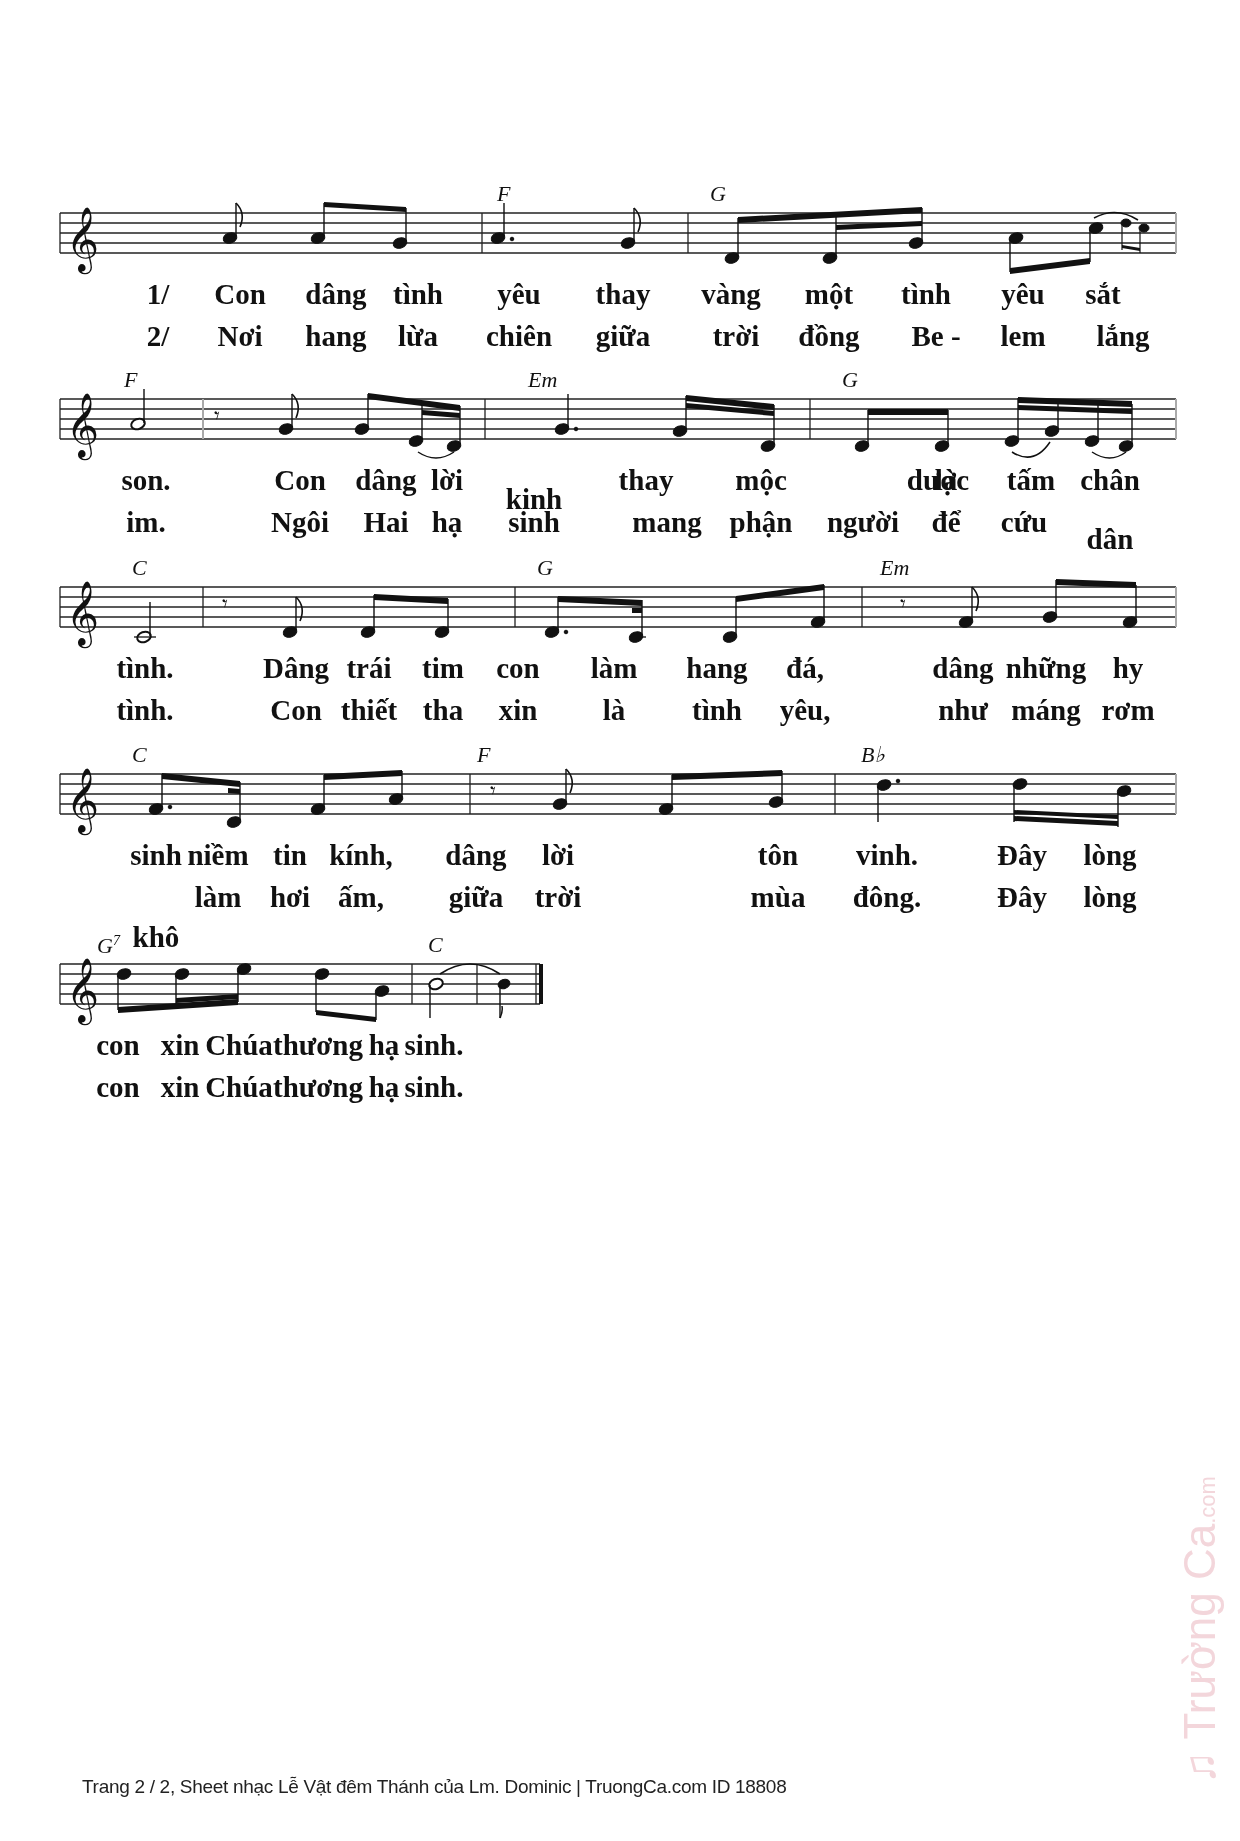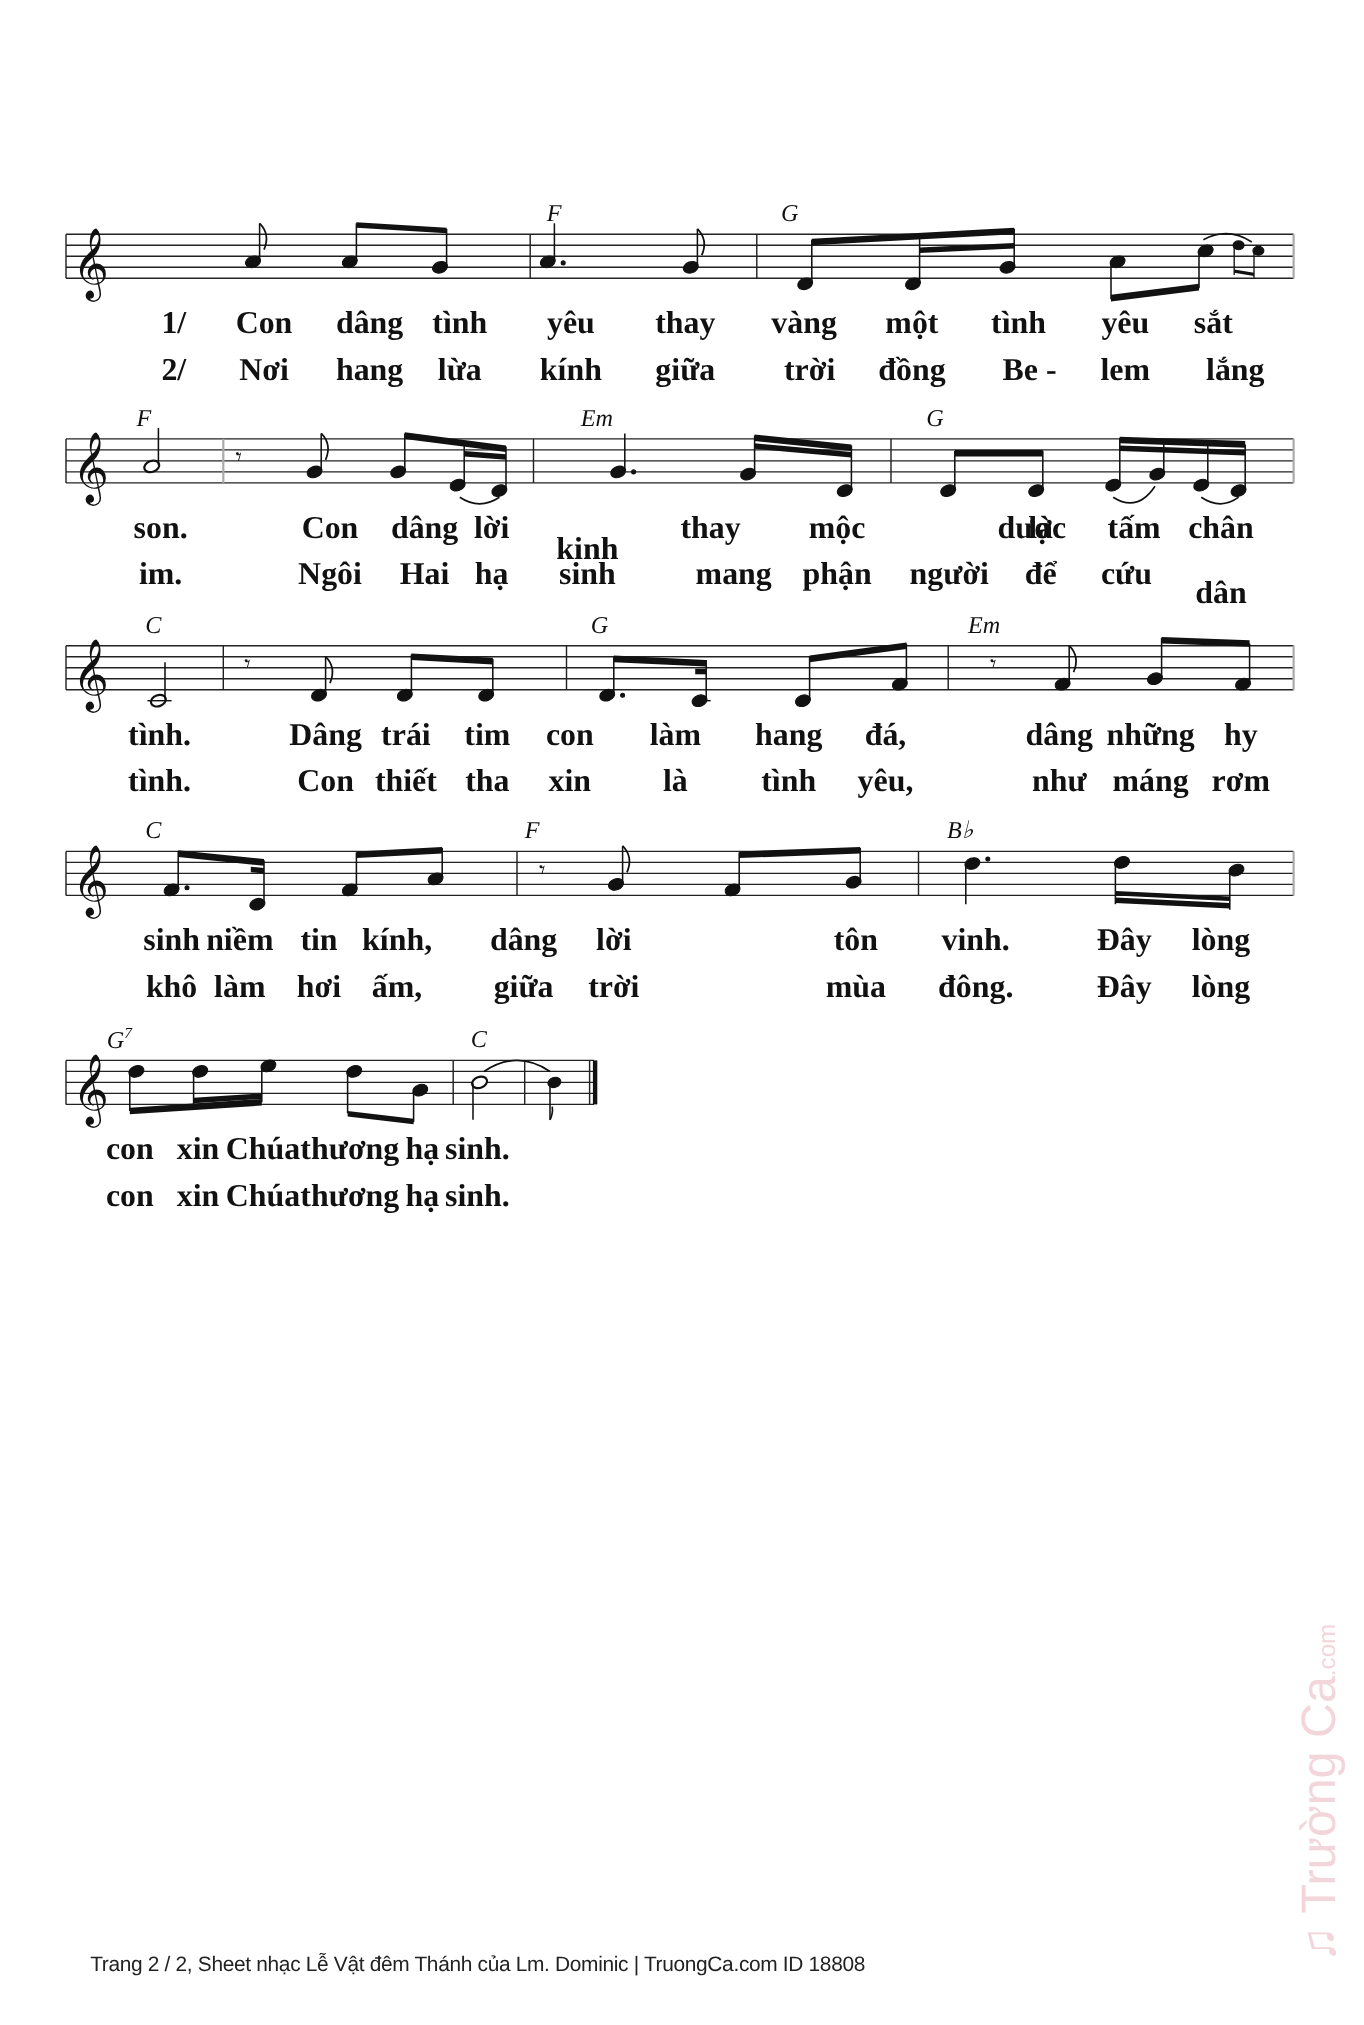--- a/index.html
+++ b/index.html
@@ -285,21 +285,21 @@
       <div class="lyric" style="left: 623px; top: 280px;">thay</div>
       <div class="lyric" style="left: 731px; top: 280px;">vàng</div>
       <div class="lyric" style="left: 829px; top: 280px;">một</div>
       <div class="lyric" style="left: 926px; top: 280px;">tình</div>
       <div class="lyric" style="left: 1023px; top: 280px;">yêu</div>
       <div class="lyric" style="left: 1103px; top: 280px; text-align: center;">sắt</div>
       <div class="lyric" style="left: 158px; top: 322px;">2/</div>
       <div class="lyric" style="left: 240px; top: 322px;">Nơi</div>
       <div class="lyric" style="left: 336px; top: 322px;">hang</div>
       <div class="lyric" style="left: 418px; top: 322px;">lừa</div>
-      <div class="lyric" style="left: 519px; top: 322px;">kính</div>
+      <div class="lyric" style="left: 519px; top: 322px;">chiên</div>
       <div class="lyric" style="left: 623px; top: 322px;">giữa</div>
       <div class="lyric" style="left: 736px; top: 322px;">trời</div>
       <div class="lyric" style="left: 829px; top: 322px;">đồng</div>
       <div class="lyric" style="left: 936px; top: 322px;">Be  -</div>
       <div class="lyric" style="left: 1023px; top: 322px;">lem</div>
       <div class="lyric" style="left: 1123px; top: 322px;">lắng</div>
       <div class="chord" style="left: 124px; top: 369px;">F</div>
       <div class="chord" style="left: 528px; top: 369px;">Em</div>
       <div class="chord" style="left: 842px; top: 369px;">G</div>
       <div class="lyric" style="left: 146px; top: 466px;">son.</div>
@@ -355,21 +355,21 @@
       <div class="lyric" style="left: 156px; top: 841px;">sinh</div>
       <div class="lyric" style="left: 218px; top: 841px;">niềm</div>
       <div class="lyric" style="left: 290px; top: 841px;">tin</div>
       <div class="lyric" style="left: 361px; top: 841px;">kính,</div>
       <div class="lyric" style="left: 476px; top: 841px;">dâng</div>
       <div class="lyric" style="left: 558px; top: 841px;">lời</div>
       <div class="lyric" style="left: 778px; top: 841px;">tôn</div>
       <div class="lyric" style="left: 887px; top: 841px;">vinh.</div>
       <div class="lyric" style="left: 1022px; top: 841px;">Đây</div>
       <div class="lyric" style="left: 1110px; top: 841px;">lòng</div>
-      <div class="lyric" style="left: 156px; top: 883px; text-align: right;">khô</div>
+      <div class="lyric" style="left: 156px; top: 923px; text-align: right;">khô</div>
       <div class="lyric" style="left: 218px; top: 883px;">làm</div>
       <div class="lyric" style="left: 290px; top: 883px;">hơi</div>
       <div class="lyric" style="left: 361px; top: 883px;">ấm,</div>
       <div class="lyric" style="left: 476px; top: 883px;">giữa</div>
       <div class="lyric" style="left: 558px; top: 883px;">trời</div>
       <div class="lyric" style="left: 778px; top: 883px;">mùa</div>
       <div class="lyric" style="left: 887px; top: 883px;">đông.</div>
       <div class="lyric" style="left: 1022px; top: 883px;">Đây</div>
       <div class="lyric" style="left: 1110px; top: 883px;">lòng</div>
       <div class="chord" style="left: 97px; top: 934px;">G<sup>7</sup></div>

